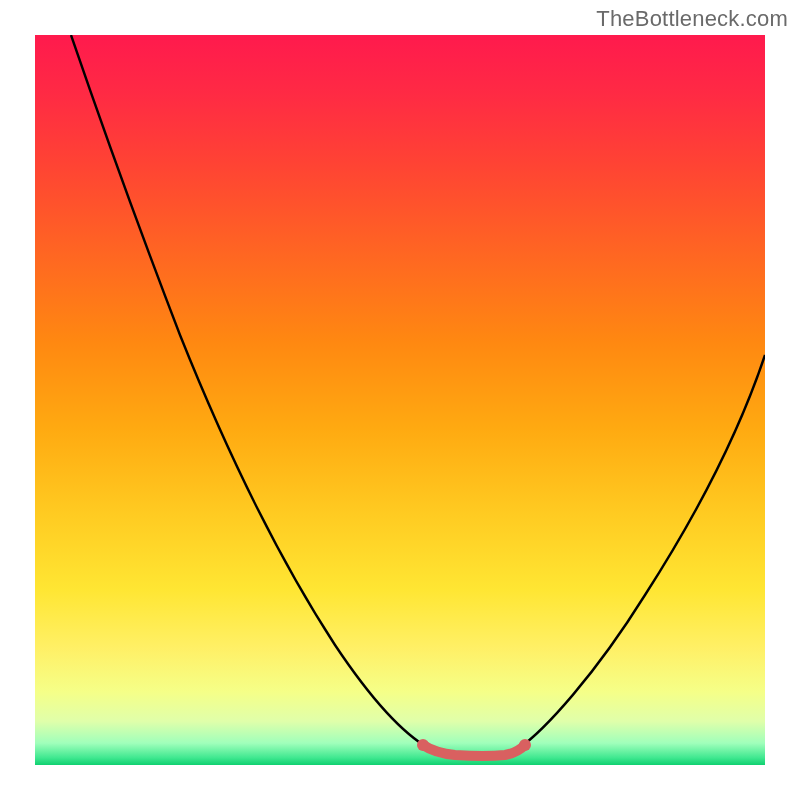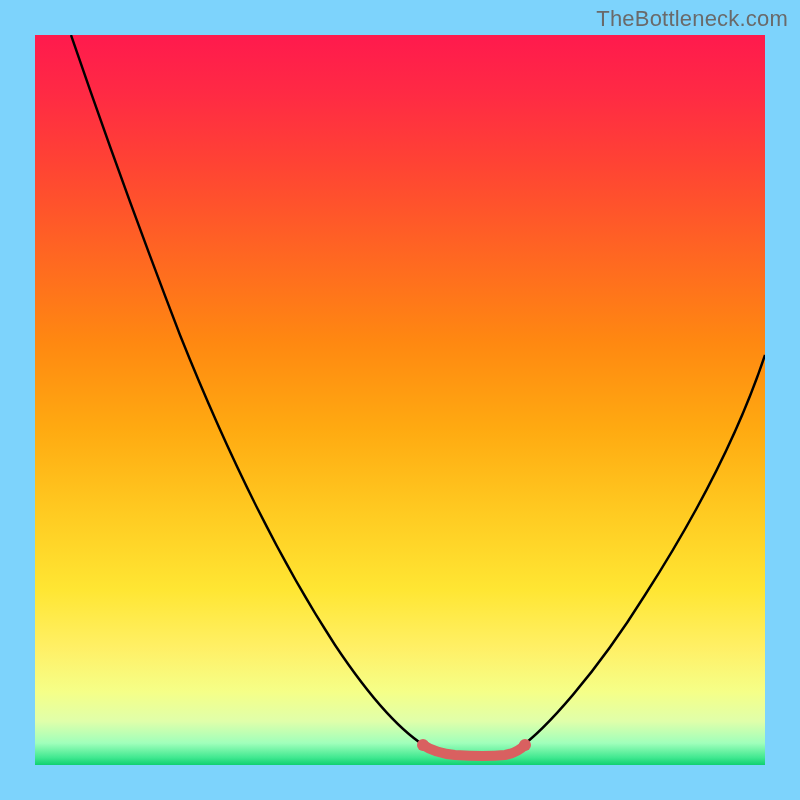--- a/index.html
+++ b/index.html
@@ -10,21 +10,21 @@
     background: #000;
     position: relative;
     font-family: Arial, Helvetica, sans-serif;
   }
   .frame {
     position: absolute;
     top: 0;
     left: 0;
     width: 800px;
     height: 800px;
-    background: #7dd3fc;
+    background: #ffffff;
   }
   .plot-area {
     position: absolute;
     top: 35px;
     left: 35px;
     width: 730px;
     height: 730px;
     overflow: hidden;
   }
   .gradient {

